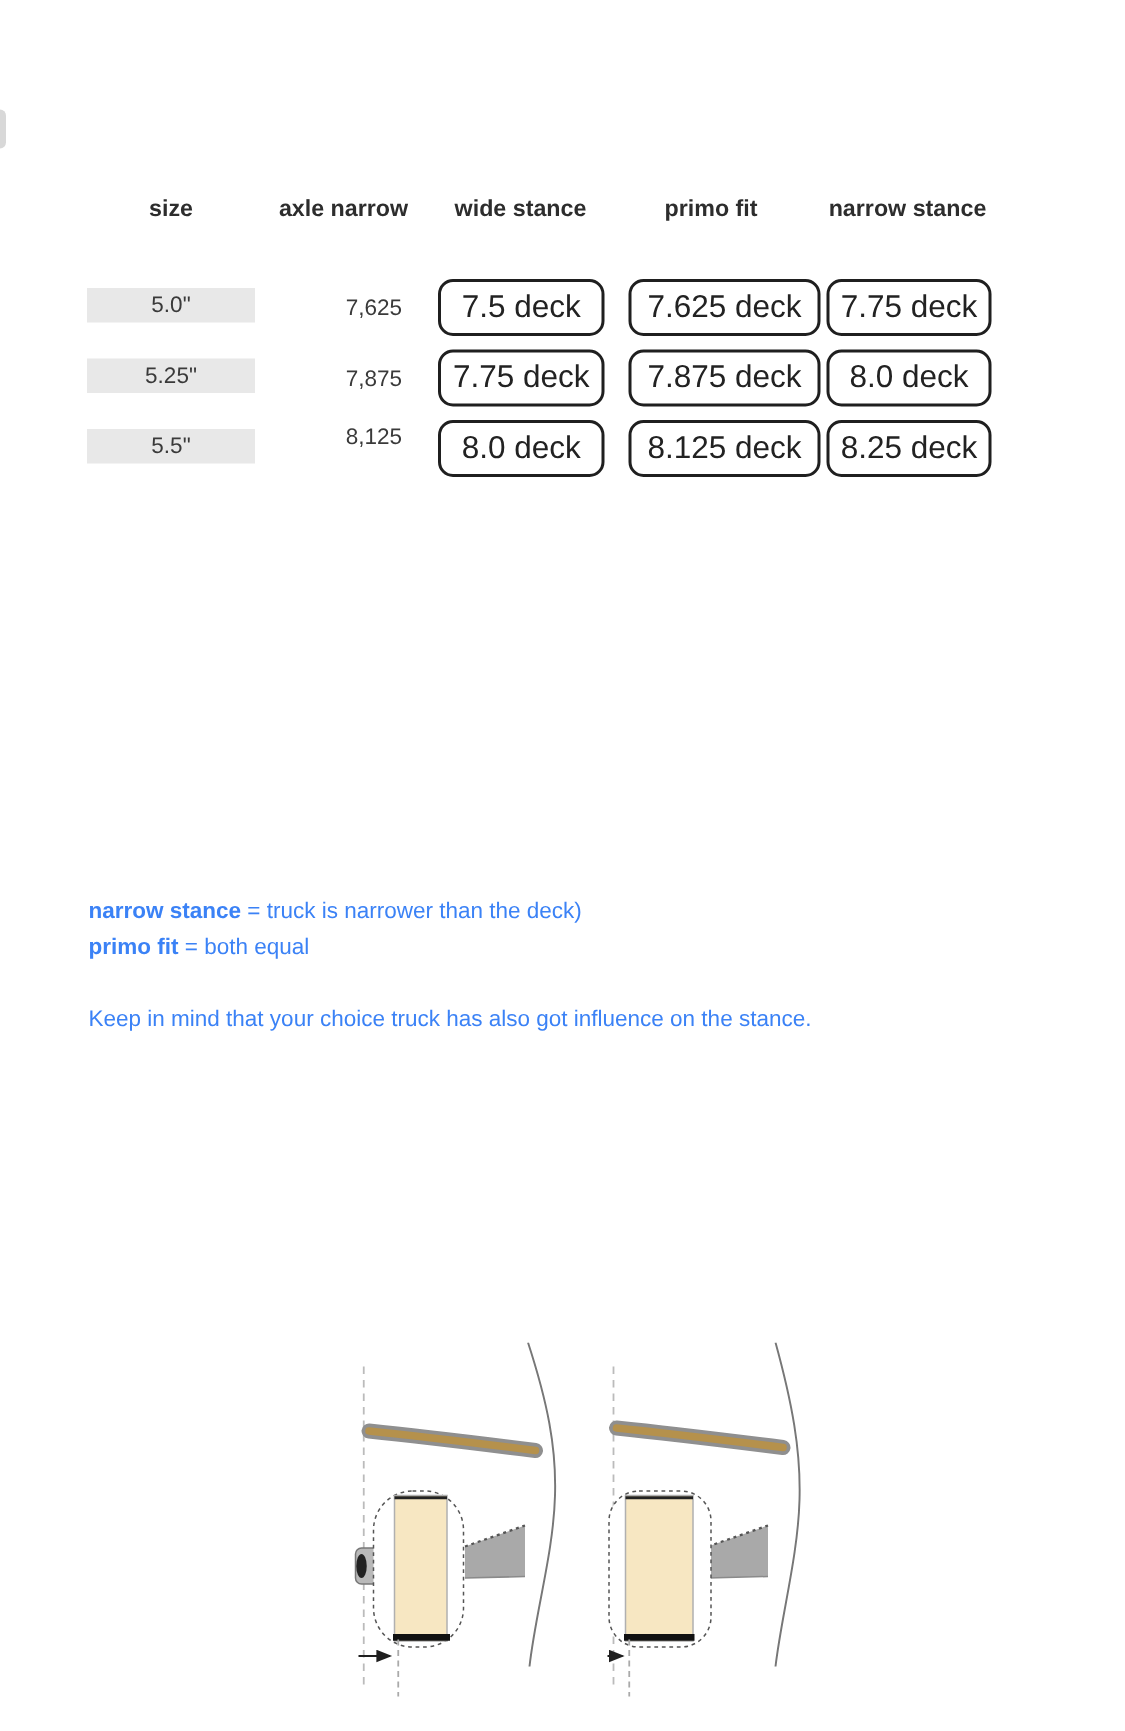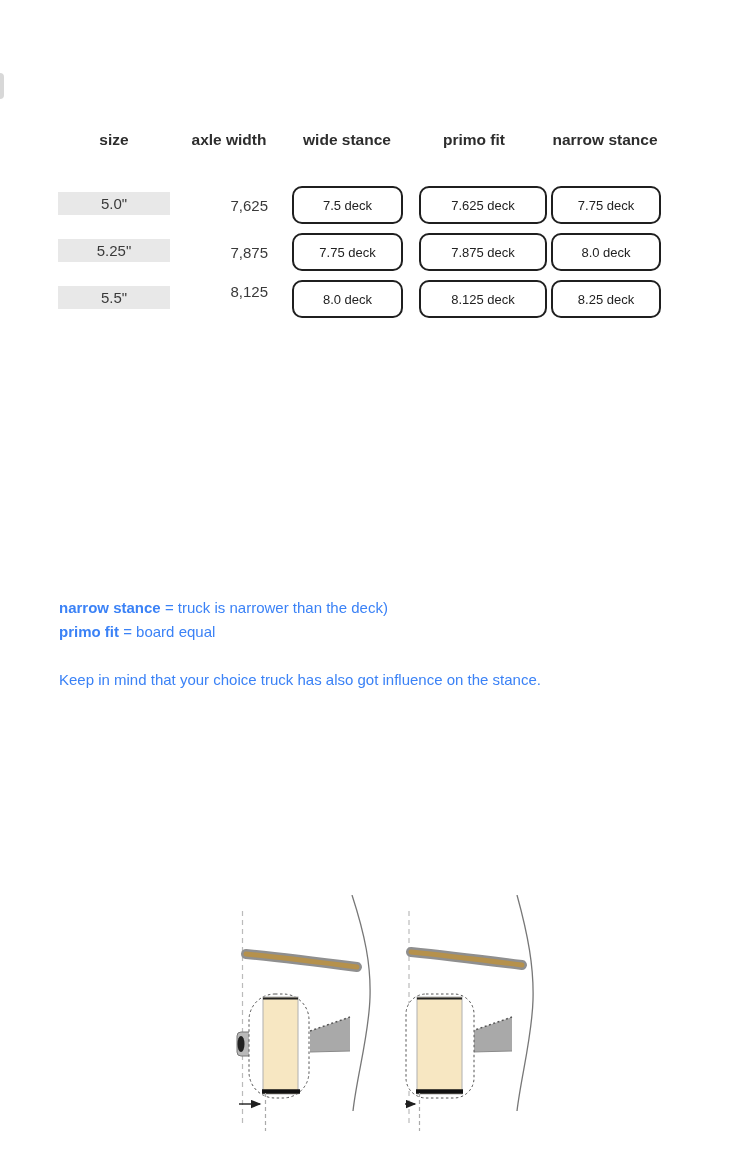--- a/index.html
+++ b/index.html
@@ -23,21 +23,21 @@
     font-size:15px; color:#3a3a3a;
   }
   .axle-val {
     position:absolute; left:178px; width:90px; text-align:right;
     font-size:15px; color:#3a3a3a;
   }
   .deck-box {
     position:absolute; height:38px; background:#fff;
     border:2.5px solid #1f1f1f; border-radius:10px;
     display:flex; align-items:center; justify-content:center;
-    font-size:13px; color:#222; white-space:nowrap;
+    font-size:21px; color:#222; white-space:nowrap;
   }
   .col-wide   { left:292px; width:111px; }
   .col-primo  { left:419px; width:128px; }
   .col-narrow { left:551px; width:110px; }
   
   .notes {
     position:absolute; left:59px; top:596px; width:606px;
     font-size:15px; line-height:24px; color:#3b82f6;
   }
   .def-line { line-height:24px; }
@@ -48,21 +48,21 @@
 </style>
 </head>
 <body>
 
 <div class="page">
 
   <div class="edge-artifact"></div>
 
   <section>
     <div class="th" style="left:114px">size</div>
-    <div class="th" style="left:229px">axle width</div>
+    <div class="th" style="left:229px">axle narrow</div>
     <div class="th" style="left:347px">wide stance</div>
     <div class="th" style="left:474px">primo fit</div>
     <div class="th" style="left:605px">narrow stance</div>
 
     <div class="size-cell" style="top:192px">5.0"</div>
     <div class="axle-val" style="top:197px">7,625</div>
     <div class="deck-box col-wide" style="top:186px">7.5 deck</div>
     <div class="deck-box col-primo" style="top:186px">7.625 deck</div>
     <div class="deck-box col-narrow" style="top:186px">7.75 deck</div>
 
@@ -77,21 +77,21 @@
     <div class="deck-box col-wide" style="top:280px">8.0 deck</div>
     <div class="deck-box col-primo" style="top:280px">8.125 deck</div>
     <div class="deck-box col-narrow" style="top:280px">8.25 deck</div>
   </section>
 
   <section class="notes">
     <div class="def-line">
       <span class="term">narrow stance</span><span> = truck is narrower than the deck)</span>
     </div>
     <div class="def-line">
-      <span class="term">primo fit</span><span> = board equal</span>
+      <span class="term">primo fit</span><span> = both equal</span>
     </div>
     <p class="para">Keep in mind that your choice truck has also got influence on the stance.</p>
   </section>
 
   <svg class="illus" width="330" height="240" viewBox="0 0 330 240">
     <defs>
       <marker id="ah" markerWidth="9" markerHeight="8" refX="6.5" refY="3" orient="auto">
         <path d="M0,0 L7.5,3 L0,6 Z" fill="#1f1f1f"></path>
       </marker>
     </defs>

